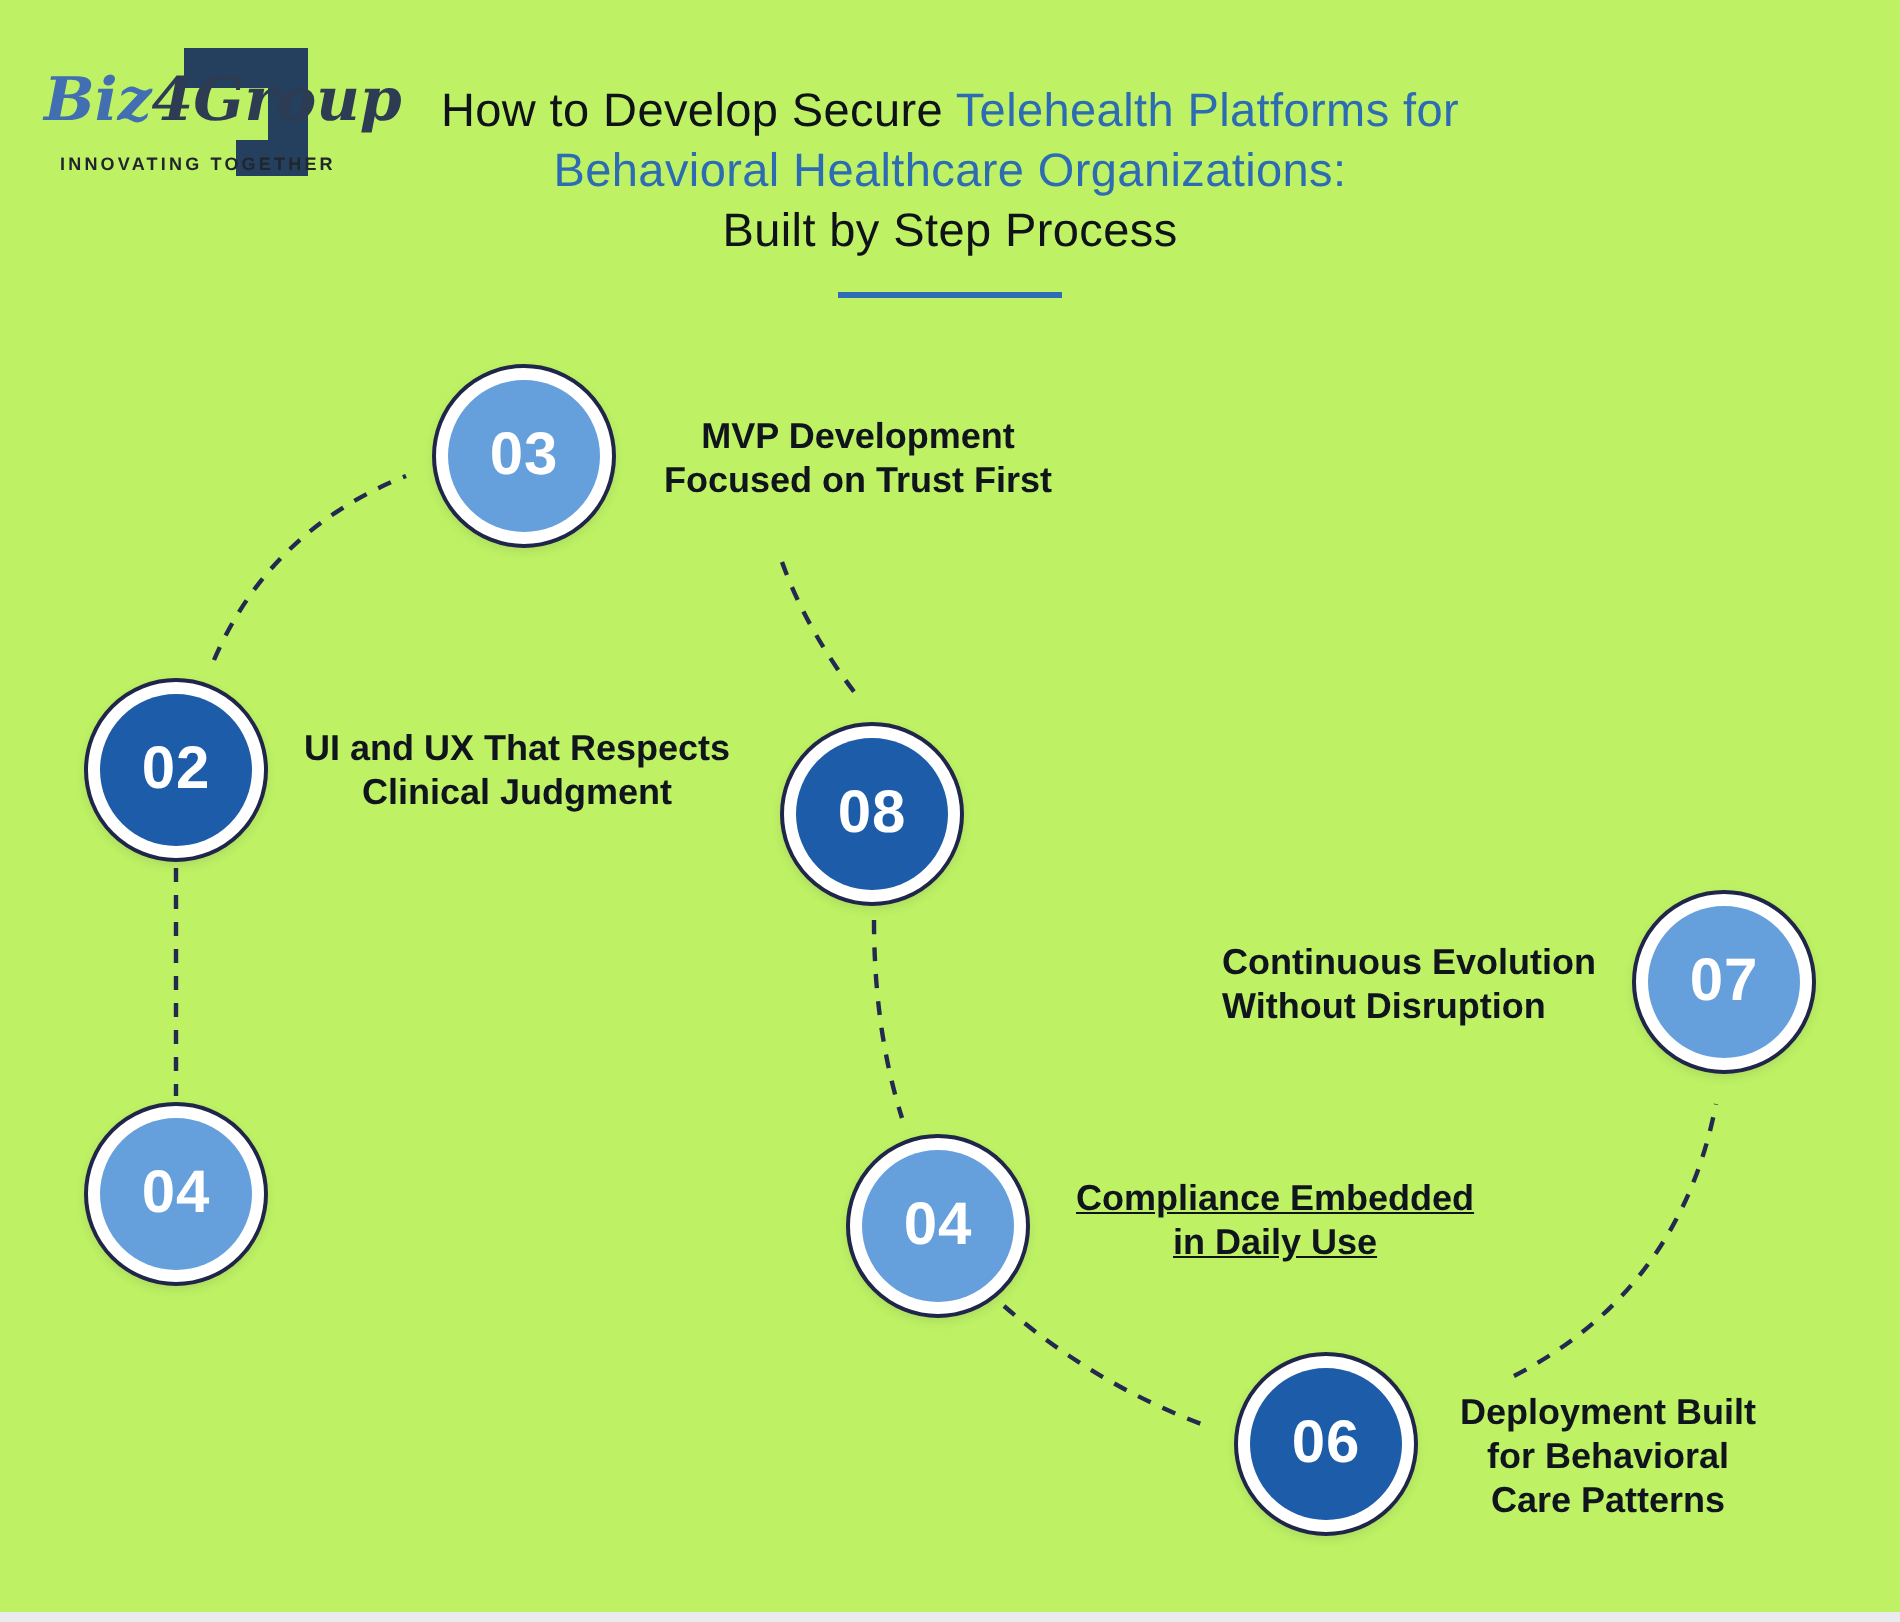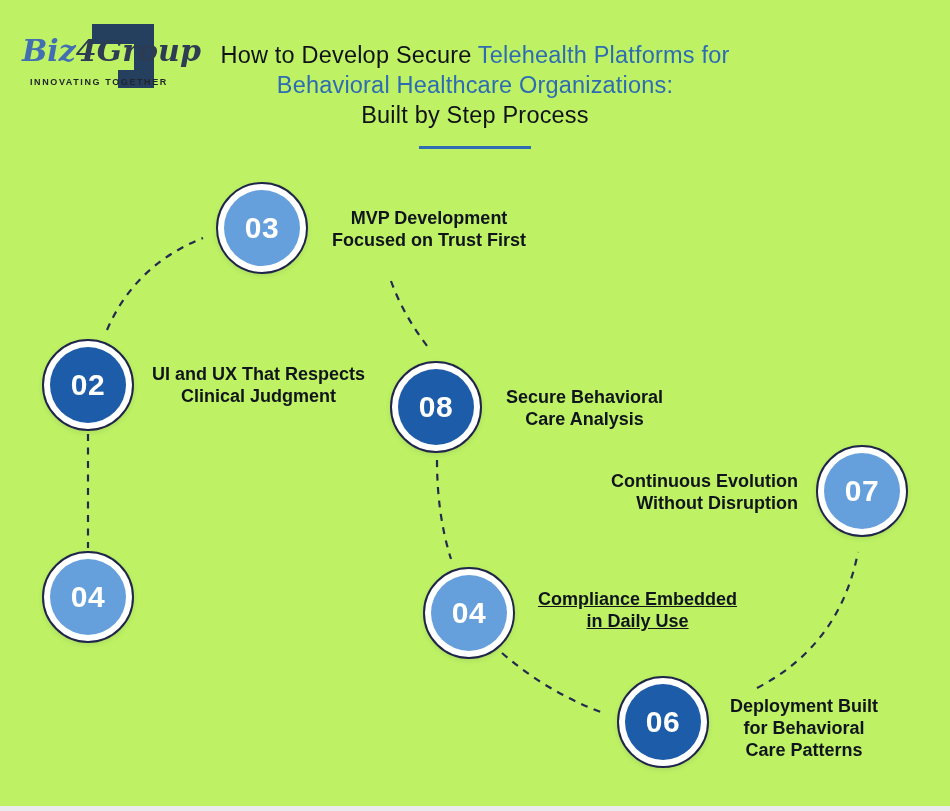--- a/index.html
+++ b/index.html
@@ -68,21 +68,21 @@
   .fill-dark  { background:#1d5ca8; }
 
   
   .step-label {
     position:absolute;
     font-size:18px; font-weight:bold; line-height:22px;
     color:#10141c; white-space:pre-line;
     transform:translateY(-50%);
     text-align:center;
   }
-  .align-right { text-align:right; }
+  .align-right { text-align:left; }
 </style>
 </head>
 <body>
 
 <div class="canvas">
 
   <div class="logo">
     <svg class="logo-bracket" width="62" height="64" viewBox="0 0 62 64">
       <path d="M0,0 H62 V64 H26 V46 H42 V20 H0 Z" fill="#24405e"></path>
     </svg>
@@ -118,22 +118,20 @@
 
   <div class="step-circle" style="left:216px; top:182px;">
     <div class="step-inner fill-light">03</div>
   </div>
   <div class="step-label" style="left:332px; top:229px;">MVP Development
 Focused on Trust First</div>
 
   <div class="step-circle" style="left:390px; top:361px;">
     <div class="step-inner fill-dark">08</div>
   </div>
-  <div class="step-label" style="left:506px; top:408px;">Secure Behavioral
-Care Analysis</div>
 
   <div class="step-circle" style="left:423px; top:567px;">
     <div class="step-inner fill-light">04</div>
   </div>
   <div class="step-label" style="left:538px; top:610px;text-decoration:underline;">Compliance Embedded
 in Daily Use</div>
 
   <div class="step-circle" style="left:617px; top:676px;">
     <div class="step-inner fill-dark">06</div>
   </div>

